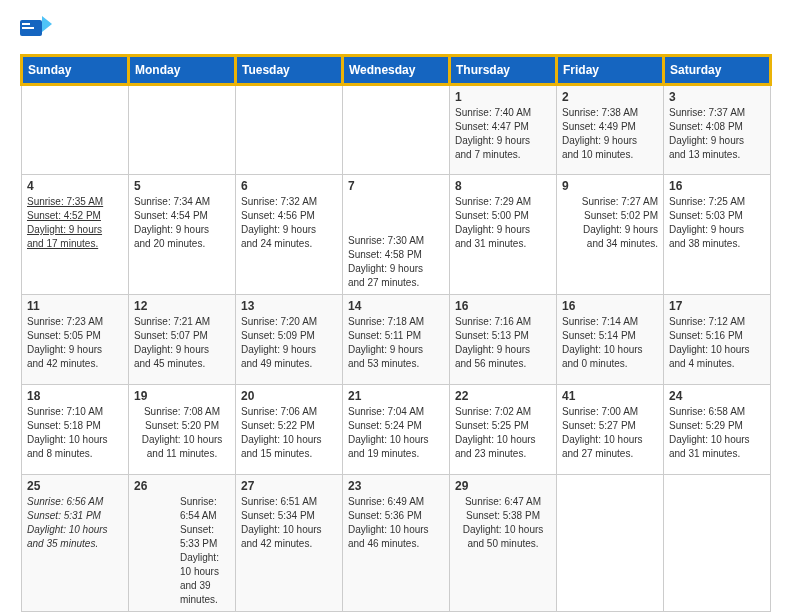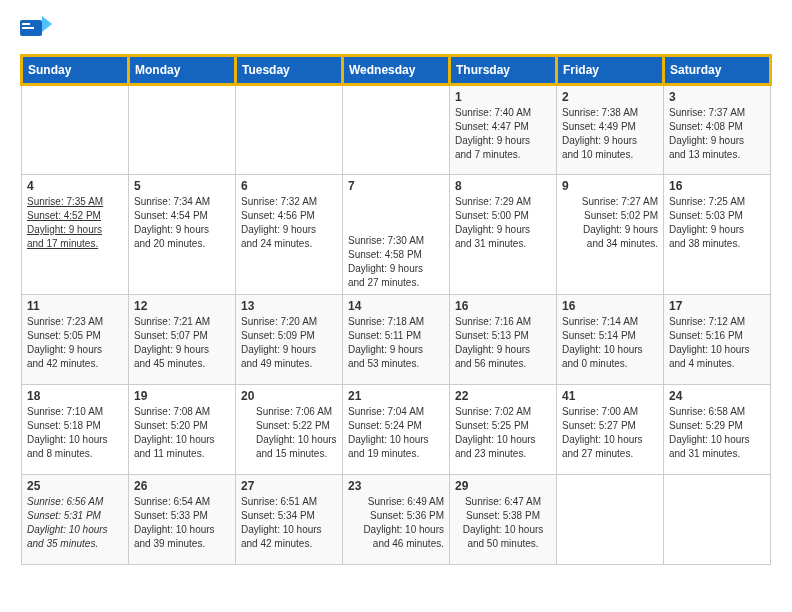--- a/index.html
+++ b/index.html
@@ -239,28 +239,28 @@
       <tr>
         <td>
           <span class="day-number">18</span>
           <div class="day-info" style="white-space: pre-line;">Sunrise: 7:10 AM
 Sunset: 5:18 PM
 Daylight: 10 hours
 and 8 minutes.</div>
         </td>
         <td>
           <span class="day-number">19</span>
-          <div class="day-info" style="white-space: pre-line;">Sunrise: 7:08 AM
+          <div class="day-info" style="white-space: pre-line; text-align: center;">Sunrise: 7:08 AM
 Sunset: 5:20 PM
 Daylight: 10 hours
 and 11 minutes.</div>
         </td>
         <td>
           <span class="day-number">20</span>
-          <div class="day-info" style="white-space: pre-line; margin-left: 15px;">Sunrise: 7:06 AM
+          <div class="day-info" style="white-space: pre-line;">Sunrise: 7:06 AM
 Sunset: 5:22 PM
 Daylight: 10 hours
 and 15 minutes.</div>
         </td>
         <td>
           <span class="day-number">21</span>
           <div class="day-info" style="white-space: pre-line;">Sunrise: 7:04 AM
 Sunset: 5:24 PM
 Daylight: 10 hours
 and 19 minutes.</div>
@@ -290,35 +290,35 @@
       <tr>
         <td>
           <span class="day-number">25</span>
           <div class="day-info" style="white-space: pre-line; font-style: italic;">Sunrise: 6:56 AM
 Sunset: 5:31 PM
 Daylight: 10 hours
 and 35 minutes.</div>
         </td>
         <td>
           <span class="day-number">26</span>
-          <div class="day-info" style="white-space: pre-line;">Sunrise: 6:54 AM
+          <div class="day-info" style="white-space: pre-line; margin-left: 46px;">Sunrise: 6:54 AM
 Sunset: 5:33 PM
 Daylight: 10 hours
 and 39 minutes.</div>
         </td>
         <td>
           <span class="day-number">27</span>
           <div class="day-info" style="white-space: pre-line;">Sunrise: 6:51 AM
 Sunset: 5:34 PM
 Daylight: 10 hours
 and 42 minutes.</div>
         </td>
         <td>
           <span class="day-number">23</span>
-          <div class="day-info" style="white-space: pre-line; text-align: right;">Sunrise: 6:49 AM
+          <div class="day-info" style="white-space: pre-line;">Sunrise: 6:49 AM
 Sunset: 5:36 PM
 Daylight: 10 hours
 and 46 minutes.</div>
         </td>
         <td>
           <span class="day-number">29</span>
           <div class="day-info" style="white-space: pre-line; text-align: center;">Sunrise: 6:47 AM
 Sunset: 5:38 PM
 Daylight: 10 hours
 and 50 minutes.</div>

